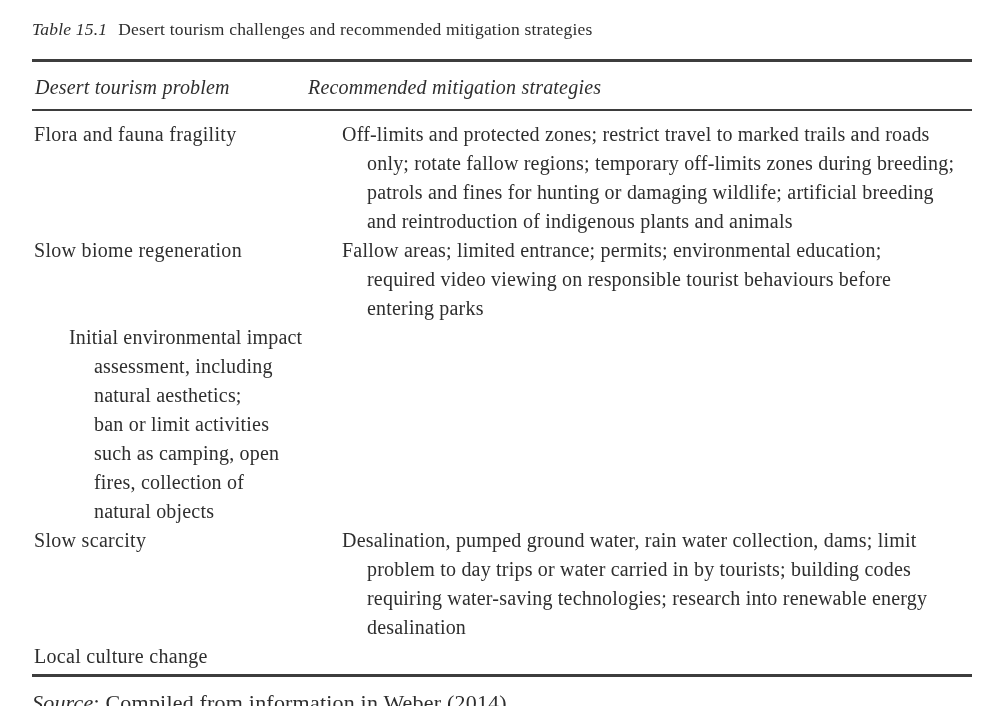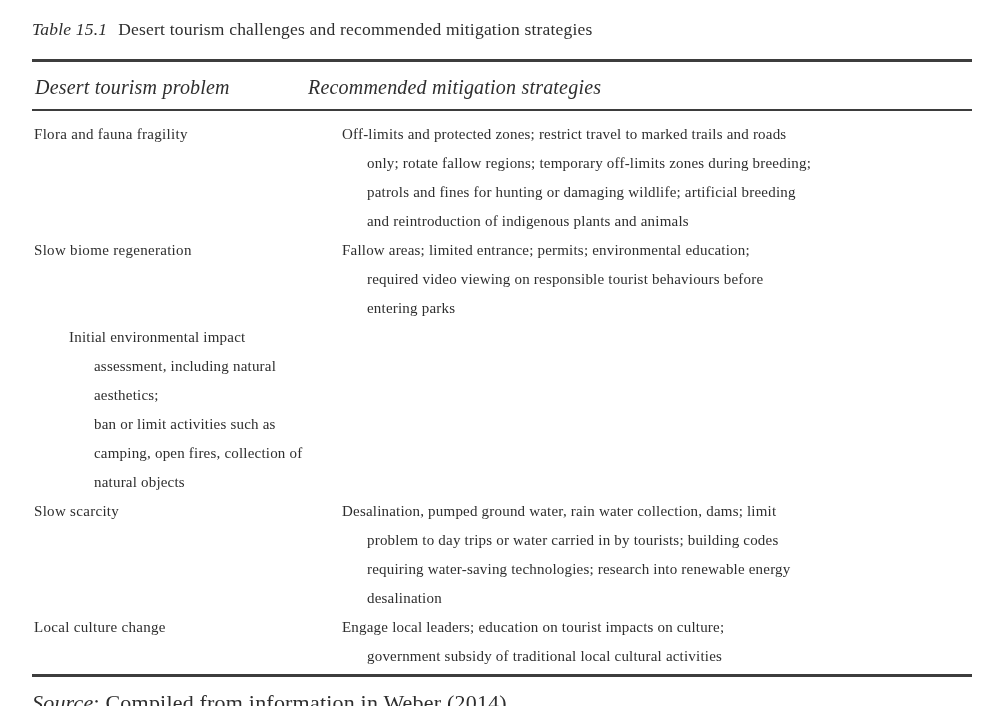--- a/index.html
+++ b/index.html
@@ -42,21 +42,21 @@
   .thead {
     padding: 14px 0 11px 0;
     font-style: italic;
     font-size: 20px;
     line-height: 22px;
     letter-spacing: 0.2px;
   }
   .thead .col-head { padding-left: 3px; }
   .tbody {
     padding: 9px 0 3px 0;
-    font-size: 15px;
+    font-size: 20px;
     line-height: 29px;
   }
   .cell.problem {
     padding-left: 2px;
     letter-spacing: 0.3px;
   }
   .cell.strategies {
     white-space: pre-line;
     padding-left: 25px;
     text-indent: -25px;
@@ -116,22 +116,20 @@
       <div class="cell problem">Slow scarcity</div>
       <div class="cell strategies">Desalination, pumped ground water, rain water collection, dams; limit
 problem to day trips or water carried in by tourists; building codes
 requiring water-saving technologies; research into renewable energy
 desalination</div>
     </div>
 
 
     <div class="trow">
       <div class="cell problem">Local culture change</div>
-      <div class="cell strategies">Engage local leaders; education on tourist impacts on culture;
-government subsidy of traditional local cultural activities</div>
     </div>
 
   </div>
 
   <div class="rule thick"></div>
 
   <div class="source">
     <span class="label">Source</span><span>: Compiled from information in Weber (2014).</span>
   </div>
 

